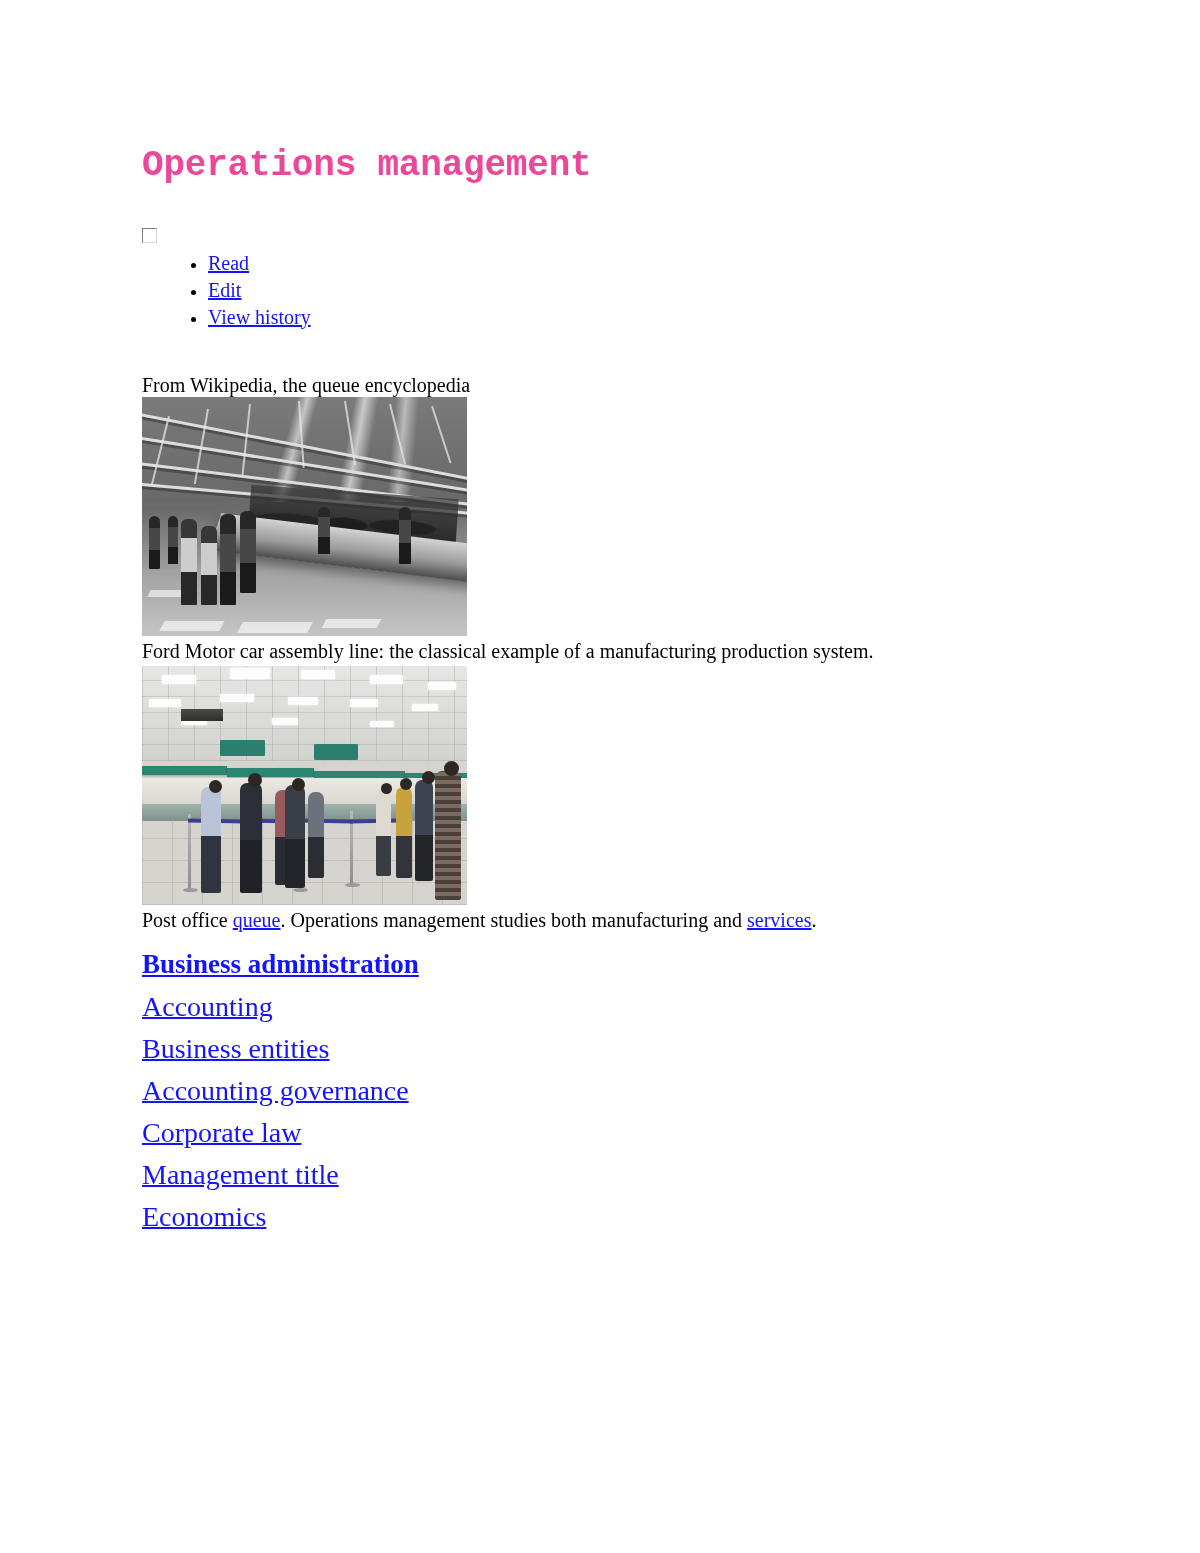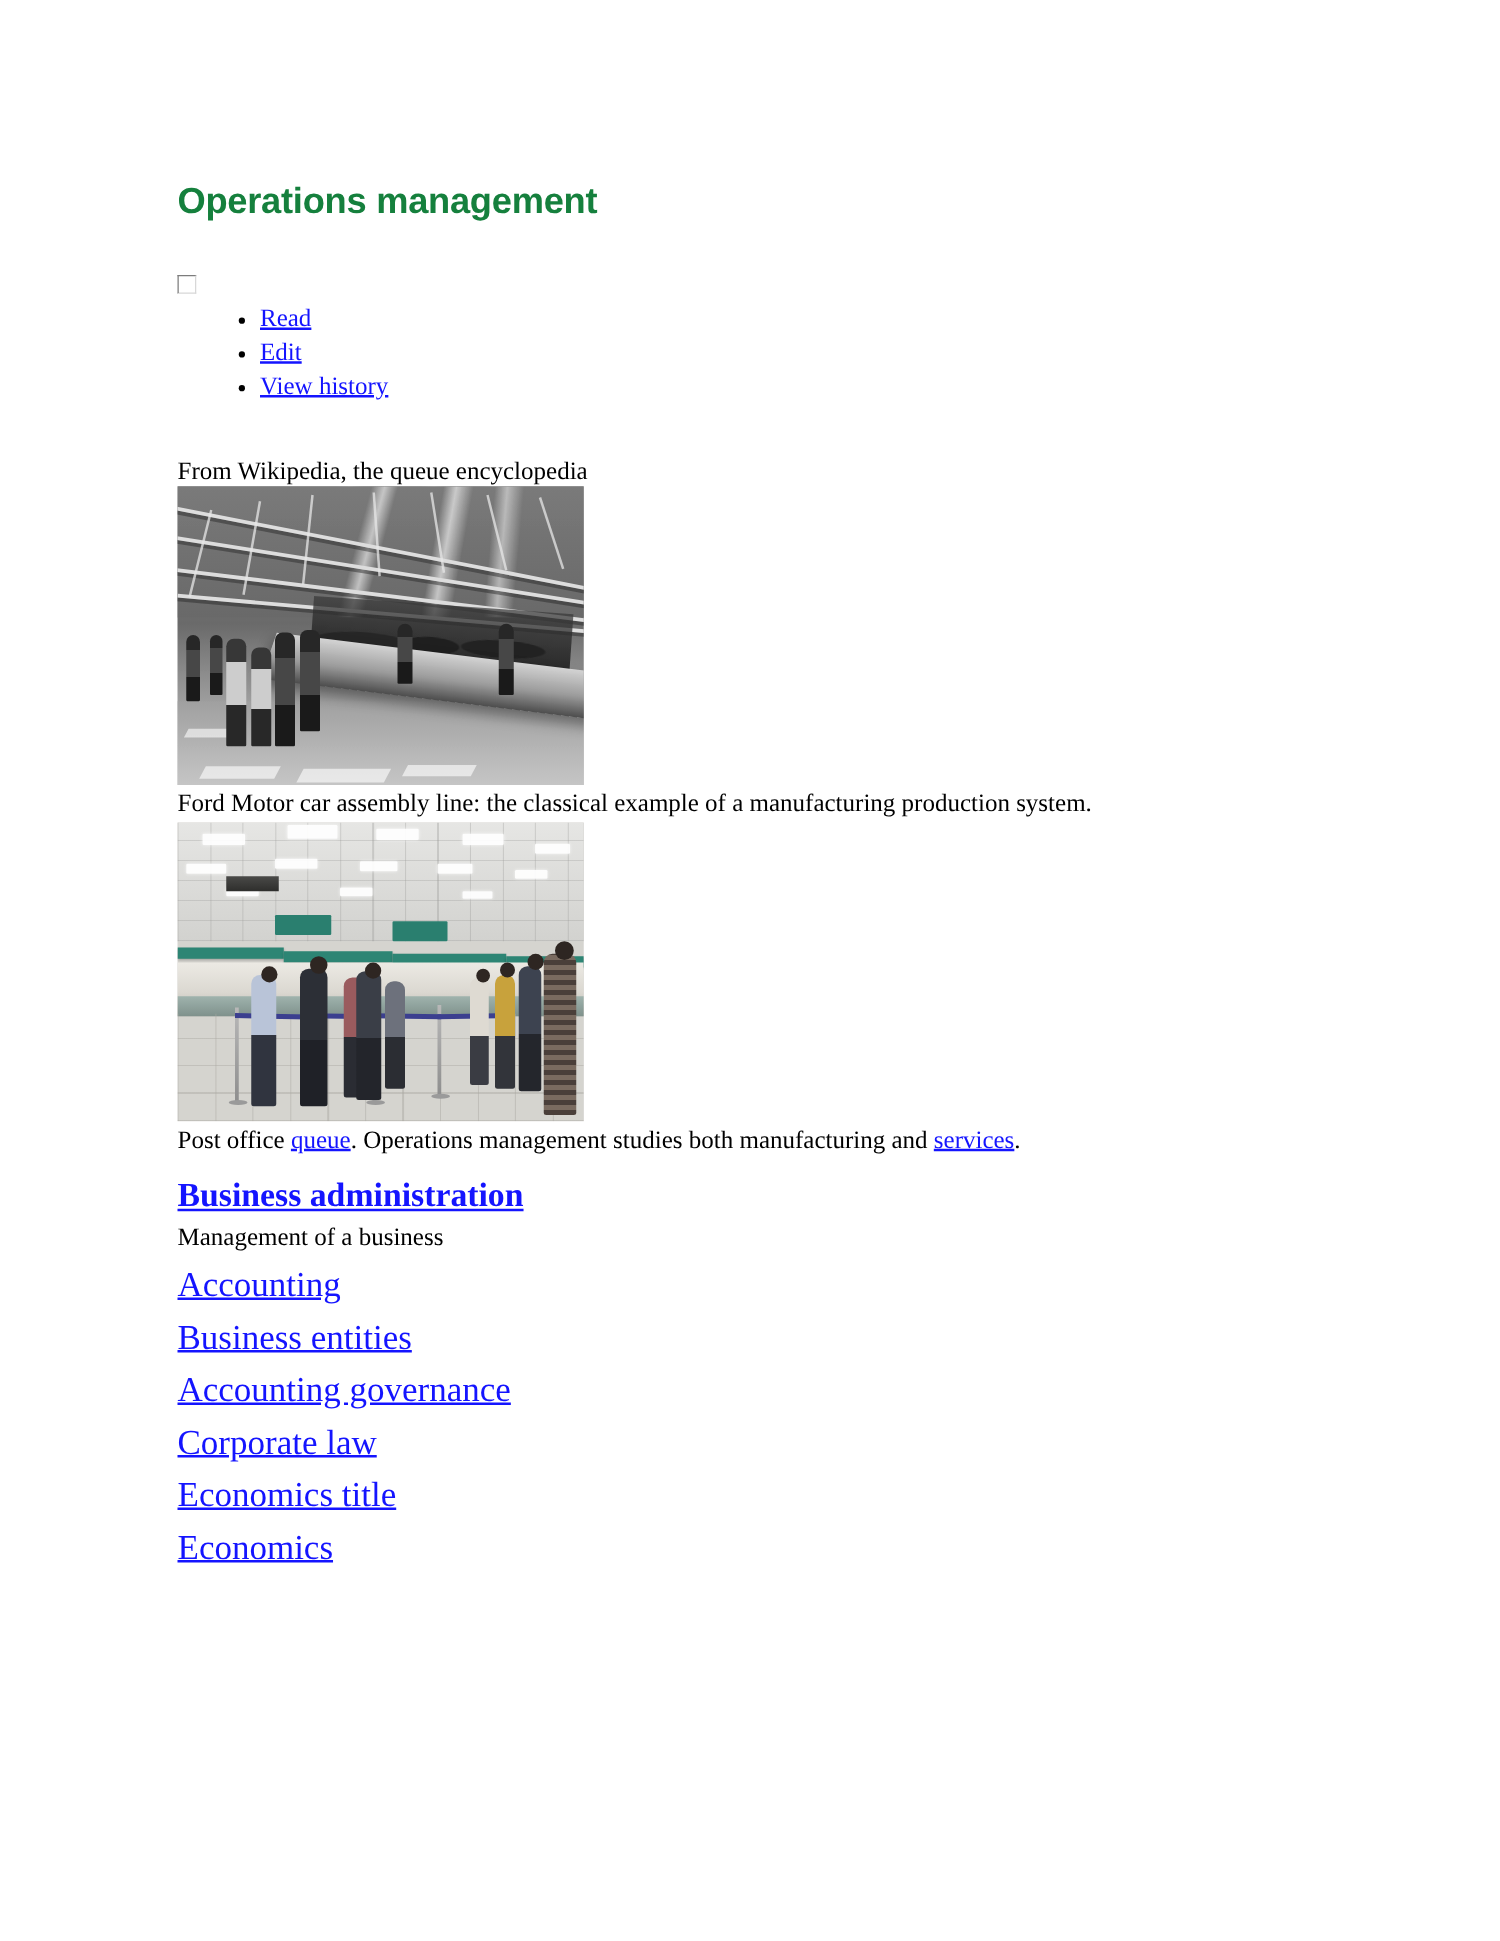--- a/index.html
+++ b/index.html
@@ -18,28 +18,28 @@
   }
   .page {
     position: absolute;
     left: 142px;
     top: 0;
     width: 920px;
   }
 
   
   .article-title {
-    font-family: Liberation Sans, sans-serif;
-    font-size: 29px;
+    font-family: Liberation Mono, monospace;
+    font-size: 36px;
     font-weight: bold;
     line-height: 1.1;
     margin: 0;
     padding-top: 146px;
     letter-spacing: -0.2px;
-    color: #15803d;
+    color: #ec4899;
   }
 
   
   .placeholder-box-wrap {
     padding-top: 42px;
     height: 22px;
   }
   .placeholder-box {
     display: inline-block;
     width: 15px;
@@ -406,37 +406,36 @@
       <div class="po-person" style="left:90%; top:44%; width:26px; height:54%; background:repeating-linear-gradient(0deg,#4a3f3a 0 4px,#7a6b60 4px 8px);"></div>
       <div class="po-head" style="left:93%; top:40%; width:15px; height:15px;"></div>
     </div>
     <p class="caption"><span>Post office </span><a class="wlink" href="#">queue</a><span>. Operations management studies both manufacturing and </span><a class="wlink" href="#">services</a><span>.</span></p>
   </div>
 
   <div>
     <div class="ib-heading">
       <a href="#">Business administration</a>
     </div>
-    <p class="ib-subtitle">Management of a business</p>
 
     <div class="ib-links">
       <div class="ib-link-row">
         <a class="wlink" href="#">Accounting</a>
       </div>
       <div class="ib-link-row">
         <a class="wlink" href="#">Business entities</a>
       </div>
       <div class="ib-link-row">
         <a class="wlink" href="#">Accounting governance</a>
       </div>
       <div class="ib-link-row">
         <a class="wlink" href="#">Corporate law</a>
       </div>
       <div class="ib-link-row">
-        <a class="wlink" href="#">Economics title</a>
+        <a class="wlink" href="#">Management title</a>
       </div>
       <div class="ib-link-row">
         <a class="wlink" href="#">Economics</a>
       </div>
     </div>
   </div>
 
 </div>
 
 </body></html>

